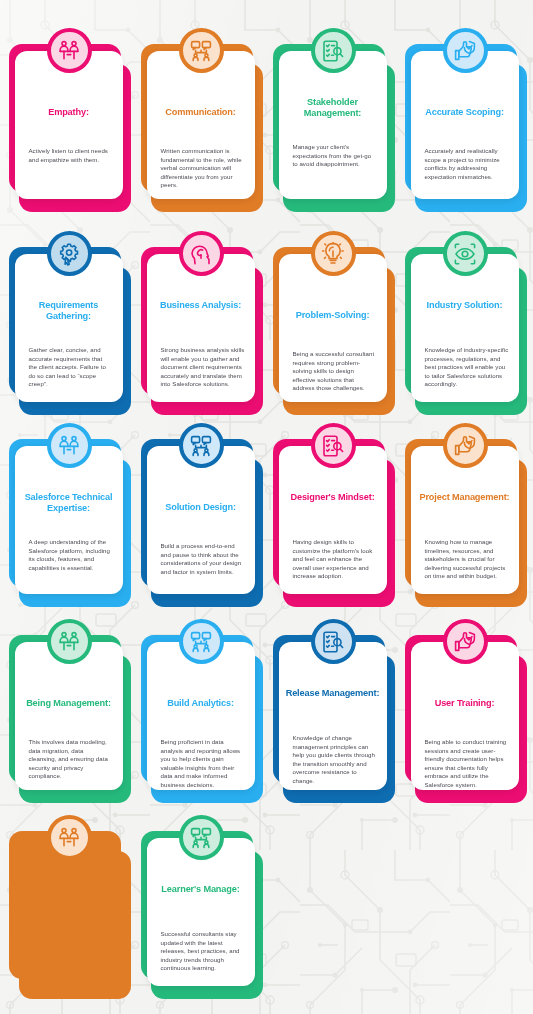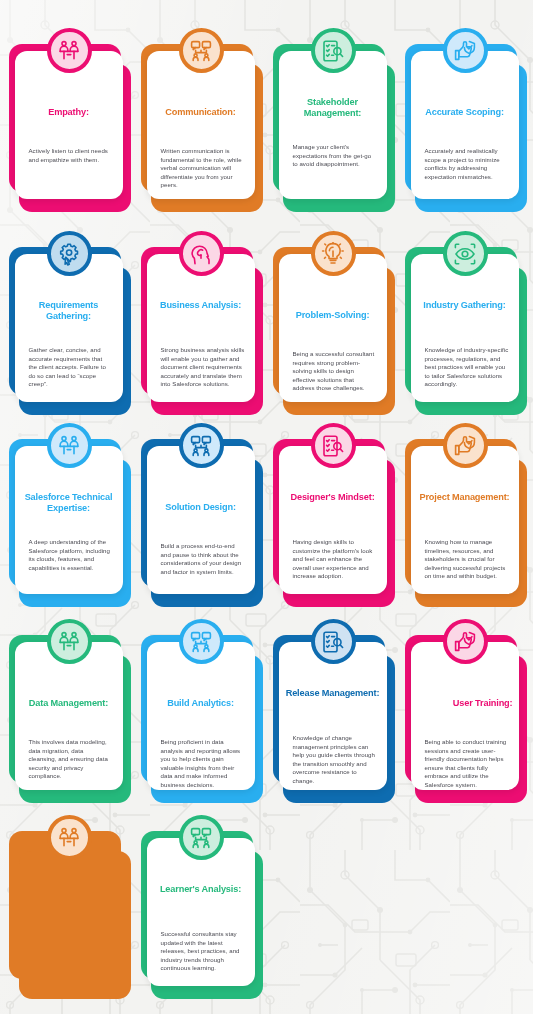--- a/index.html
+++ b/index.html
@@ -254,21 +254,21 @@
             <path d="M12 5.2a3.6 3.6 0 0 0-3.6 3.6M12 9v5.6"></path>
             <path d="M12 0.4v1.2M21 9h1.2M1.6 9h1.2M18.6 2.8l.8-.8M4.6 2.8l-.8-.8M19.4 15.4l.9.9M4.4 15.4l-.9.9"></path>
           </g>
         </svg>
       </div>
     </div>
     <div class="cell r1">
       <div class="plate" style="background: rgb(37, 185, 124);"></div>
       <div class="plate2" style="background: rgb(37, 185, 124);"></div>
       <div class="card">
-        <div class="title" style="color: rgb(41, 174, 239);">Industry Gathering:</div>
+        <div class="title" style="color: rgb(41, 174, 239);">Industry Solution:</div>
         <div class="body">Knowledge of industry-specific processes, regulations, and best practices will enable you to tailor Salesforce solutions accordingly.</div>
       </div>
       <div class="badge" style="border-color: rgb(37, 185, 124); background: rgb(205, 238, 222);">
         <svg viewBox="0 0 24 24">
           <g fill="none" stroke="#25b97c" stroke-width="1.6" stroke-linecap="round" stroke-linejoin="round">
             <path d="M3 12s3.4-5.2 9-5.2S21 12 21 12s-3.4 5.2-9 5.2S3 12 3 12z"></path>
             <circle cx="12" cy="12" r="2.8"></circle>
             <path d="M2.4 5.6V3.1a.8.8 0 0 1 .8-.8h2.5M21.6 5.6V3.1a.8.8 0 0 0-.8-.8h-2.5"></path>
             <path d="M2.4 18.4v2.5a.8.8 0 0 0 .8.8h2.5M21.6 18.4v2.5a.8.8 0 0 1-.8.8h-2.5"></path>
           </g>
@@ -353,21 +353,21 @@
             <path d="M16.4 2.6 21.4 4.4v4.2c0 3-2.2 5-5 5.8-2.8-.8-5-2.8-5-5.8"></path>
             <path d="M14.4 8.4l1.5 1.5 3-3.2"></path>
           </g>
         </svg>
       </div>
     </div>
     <div class="cell r3">
       <div class="plate" style="background: rgb(37, 185, 124);"></div>
       <div class="plate2" style="background: rgb(37, 185, 124);"></div>
       <div class="card">
-        <div class="title t2" style="color: rgb(37, 185, 124);">Data Management:</div>
+        <div class="title t2" style="color: rgb(37, 185, 124);">Being Management:</div>
         <div class="body b2">This involves data modeling, data migration, data cleansing, and ensuring data security and privacy compliance.</div>
       </div>
       <div class="badge" style="border-color: rgb(37, 185, 124); background: rgb(205, 238, 222);">
         <svg viewBox="0 0 24 24">
           <g fill="none" stroke="#25b97c" stroke-width="1.6" stroke-linecap="round" stroke-linejoin="round">
             <circle cx="7" cy="4.6" r="2"></circle>
             <circle cx="17" cy="4.6" r="2"></circle>
             <path d="M3.2 12.4v-1.5a3.8 3.8 0 0 1 3.8-3.8 3.8 3.8 0 0 1 3.8 3.8v1.5"></path>
             <path d="M13.2 12.4v-1.5A3.8 3.8 0 0 1 17 7.1a3.8 3.8 0 0 1 3.8 3.8v1.5"></path>
             <path d="M3.2 12.4h17.6"></path>
@@ -416,21 +416,21 @@
             <circle cx="16.4" cy="12.2" r="3.6"></circle>
             <path d="M19.2 14.9l2.4 2.6"></path>
           </g>
         </svg>
       </div>
     </div>
     <div class="cell r3">
       <div class="plate" style="background: rgb(236, 13, 114);"></div>
       <div class="plate2" style="background: rgb(236, 13, 114);"></div>
       <div class="card">
-        <div class="title t2" style="color: rgb(236, 13, 114); text-align: right;">User Training:</div>
+        <div class="title t2" style="color: rgb(236, 13, 114);">User Training:</div>
         <div class="body b2">Being able to conduct training sessions and create user-friendly documentation helps ensure that clients fully embrace and utilize the Salesforce system.</div>
       </div>
       <div class="badge" style="border-color: rgb(236, 13, 114); background: rgb(251, 215, 230);">
         <svg viewBox="0 0 24 24">
           <g fill="none" stroke="#ec0d72" stroke-width="1.6" stroke-linecap="round" stroke-linejoin="round">
             <path d="M2.6 20.4V11.6h3.2v8.8z"></path>
             <path d="M5.8 12.4 9.6 8.2c.7-.8.9-1.6.9-2.6V4.2a1.5 1.5 0 0 1 3 0v3.6h3.1a1.7 1.7 0 0 1 1.6 2.2l-1.6 6a2.3 2.3 0 0 1-2.2 1.7H5.8z"></path>
             <path d="M16.4 2.6 21.4 4.4v4.2c0 3-2.2 5-5 5.8-2.8-.8-5-2.8-5-5.8"></path>
             <path d="M14.4 8.4l1.5 1.5 3-3.2"></path>
           </g>
@@ -451,21 +451,21 @@
             <path d="M7 12.4v7.4M17 12.4v7.4"></path>
             <path d="M10.2 15.6h3.6"></path>
           </g>
         </svg>
       </div>
     </div>
     <div class="cell r4">
       <div class="plate" style="background: rgb(37, 185, 124);"></div>
       <div class="plate2" style="background: rgb(37, 185, 124);"></div>
       <div class="card">
-        <div class="title" style="color: rgb(37, 185, 124);">Learner's Analysis:</div>
+        <div class="title" style="color: rgb(37, 185, 124);">Learner's Manage:</div>
         <div class="body">Successful consultants stay updated with the latest releases, best practices, and industry trends through continuous learning.</div>
       </div>
       <div class="badge" style="border-color: rgb(37, 185, 124); background: rgb(205, 238, 222);">
         <svg viewBox="0 0 24 24">
           <g fill="none" stroke="#25b97c" stroke-width="1.6" stroke-linecap="round" stroke-linejoin="round">
             <rect x="2.6" y="2.6" width="8" height="6" rx="1.4"></rect>
             <rect x="13.4" y="2.6" width="8" height="6" rx="1.4"></rect>
             <path d="M4.8 8.6 4.2 10.6 6.4 8.6"></path>
             <path d="M15.6 8.6 15 10.6 17.2 8.6"></path>
             <path d="M6.6 11.2v2.4h10.8v-2.4M12 13.6v-2.4"></path>

